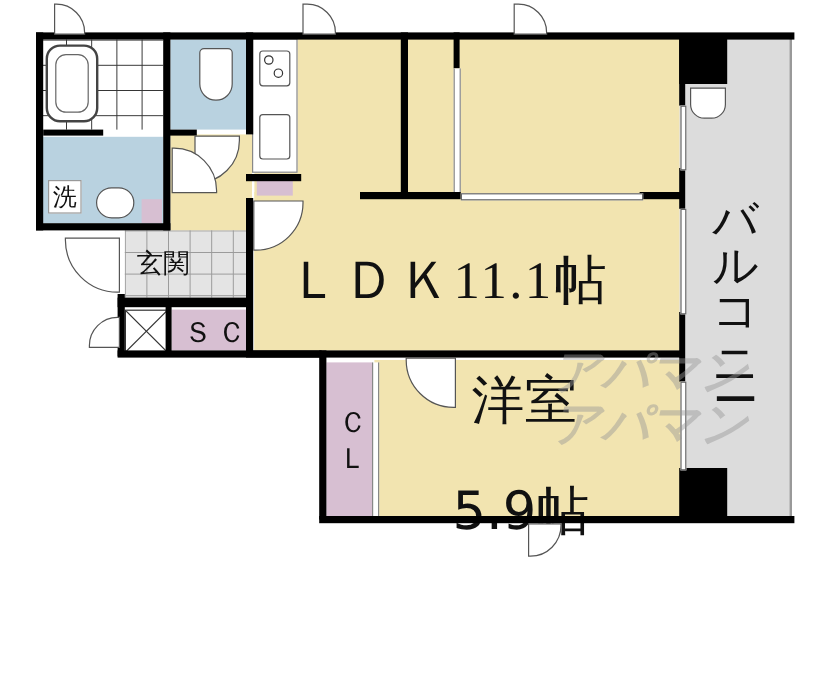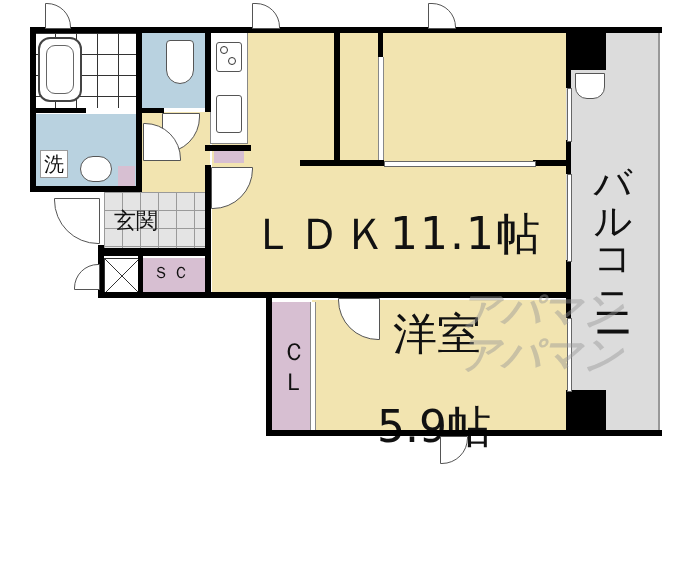--- a/index.html
+++ b/index.html
@@ -51,21 +51,21 @@
   <div class="label mid" style="left:350px;top:112px;">Ｌ</div>
   <div class="xbox" style="left:340px;top:32px;width:38px;height:18px;">
     <svg viewBox="0 0 38 18" preserveAspectRatio="none">
         <line x1="0" y1="0" x2="38" y2="18" stroke="#333" stroke-width="1"></line>
         <line x1="38" y1="0" x2="0" y2="18" stroke="#333" stroke-width="1"></line>
       </svg>
   </div>
 
   <div class="abs floor-wood" style="left:212px;top:30px;width:354px;height:262px;"></div>
   <div class="abs floor-wood" style="left:212px;top:160px;width:354px;height:132px;"></div>
-  <div class="label big" style="left:252px;top:212px;letter-spacing:2px;">ＬＤＫ11.1帖</div>
+  <div class="label big" style="left:240px;top:212px;letter-spacing:2px;font-family:Liberation Serif, serif;">ＬＤＫ11.1帖</div>
 
   <div class="abs floor-white" style="left:210px;top:32px;width:38px;height:112px;border:1px solid #888;"></div>
   <div class="abs" style="left:216px;top:42px;width:26px;height:30px;border:1.5px solid #555;border-radius:3px;background:#fff;">
     <div class="abs" style="left:3px;top:3px;width:8px;height:8px;border:1.5px solid #333;border-radius:50%;"></div>
     <div class="abs" style="left:11px;top:14px;width:8px;height:8px;border:1.5px solid #333;border-radius:50%;"></div>
   </div>
   <div class="abs" style="left:216px;top:95px;width:26px;height:38px;border:1.5px solid #555;border-radius:3px;background:#fff;"></div>
   <div class="abs closet" style="left:214px;top:150px;width:30px;height:13px;"></div>
 
   <div class="abs floor-wood" style="left:312px;top:300px;width:256px;height:130px;"></div>
@@ -88,21 +88,21 @@
   <div class="label" style="left:40px;top:150px;font-size:20px;background:#fff;border:1px solid #999;padding:3px;">洗</div>
   <div class="abs" style="left:80px;top:156px;width:32px;height:26px;border:1.5px solid #555;border-radius:13px;background:#fff;"></div>
   <div class="abs closet" style="left:118px;top:166px;width:17px;height:20px;"></div>
 
   <div class="abs floor-wood" style="left:142px;top:112px;width:68px;height:96px;"></div>
 
   <div class="abs floor-tile" style="left:104px;top:192px;width:104px;height:56px;"></div>
   <div class="label" style="left:114px;top:210px;font-size:22px;">玄関</div>
 
   <div class="abs closet" style="left:143px;top:258px;width:64px;height:34px;"></div>
-  <div class="label" style="left:153px;top:265px;font-size:16px;letter-spacing:4px;">ＳＣ</div>
+  <div class="label" style="left:153px;top:265px;font-size:24px;letter-spacing:4px;">ＳＣ</div>
   <div class="xbox" style="left:104px;top:258px;width:34px;height:34px;">
     <svg viewBox="0 0 34 34" preserveAspectRatio="none">
         <line x1="0" y1="0" x2="34" y2="34" stroke="#333" stroke-width="1"></line>
         <line x1="34" y1="0" x2="0" y2="34" stroke="#333" stroke-width="1"></line>
       </svg>
   </div>
 
   <div class="wall" style="left:30px;top:27px;width:632px;height:6px;"></div>
   <div class="wall" style="left:30px;top:27px;width:6px;height:165px;"></div>
   <div class="wall" style="left:30px;top:186px;width:112px;height:6px;"></div>

